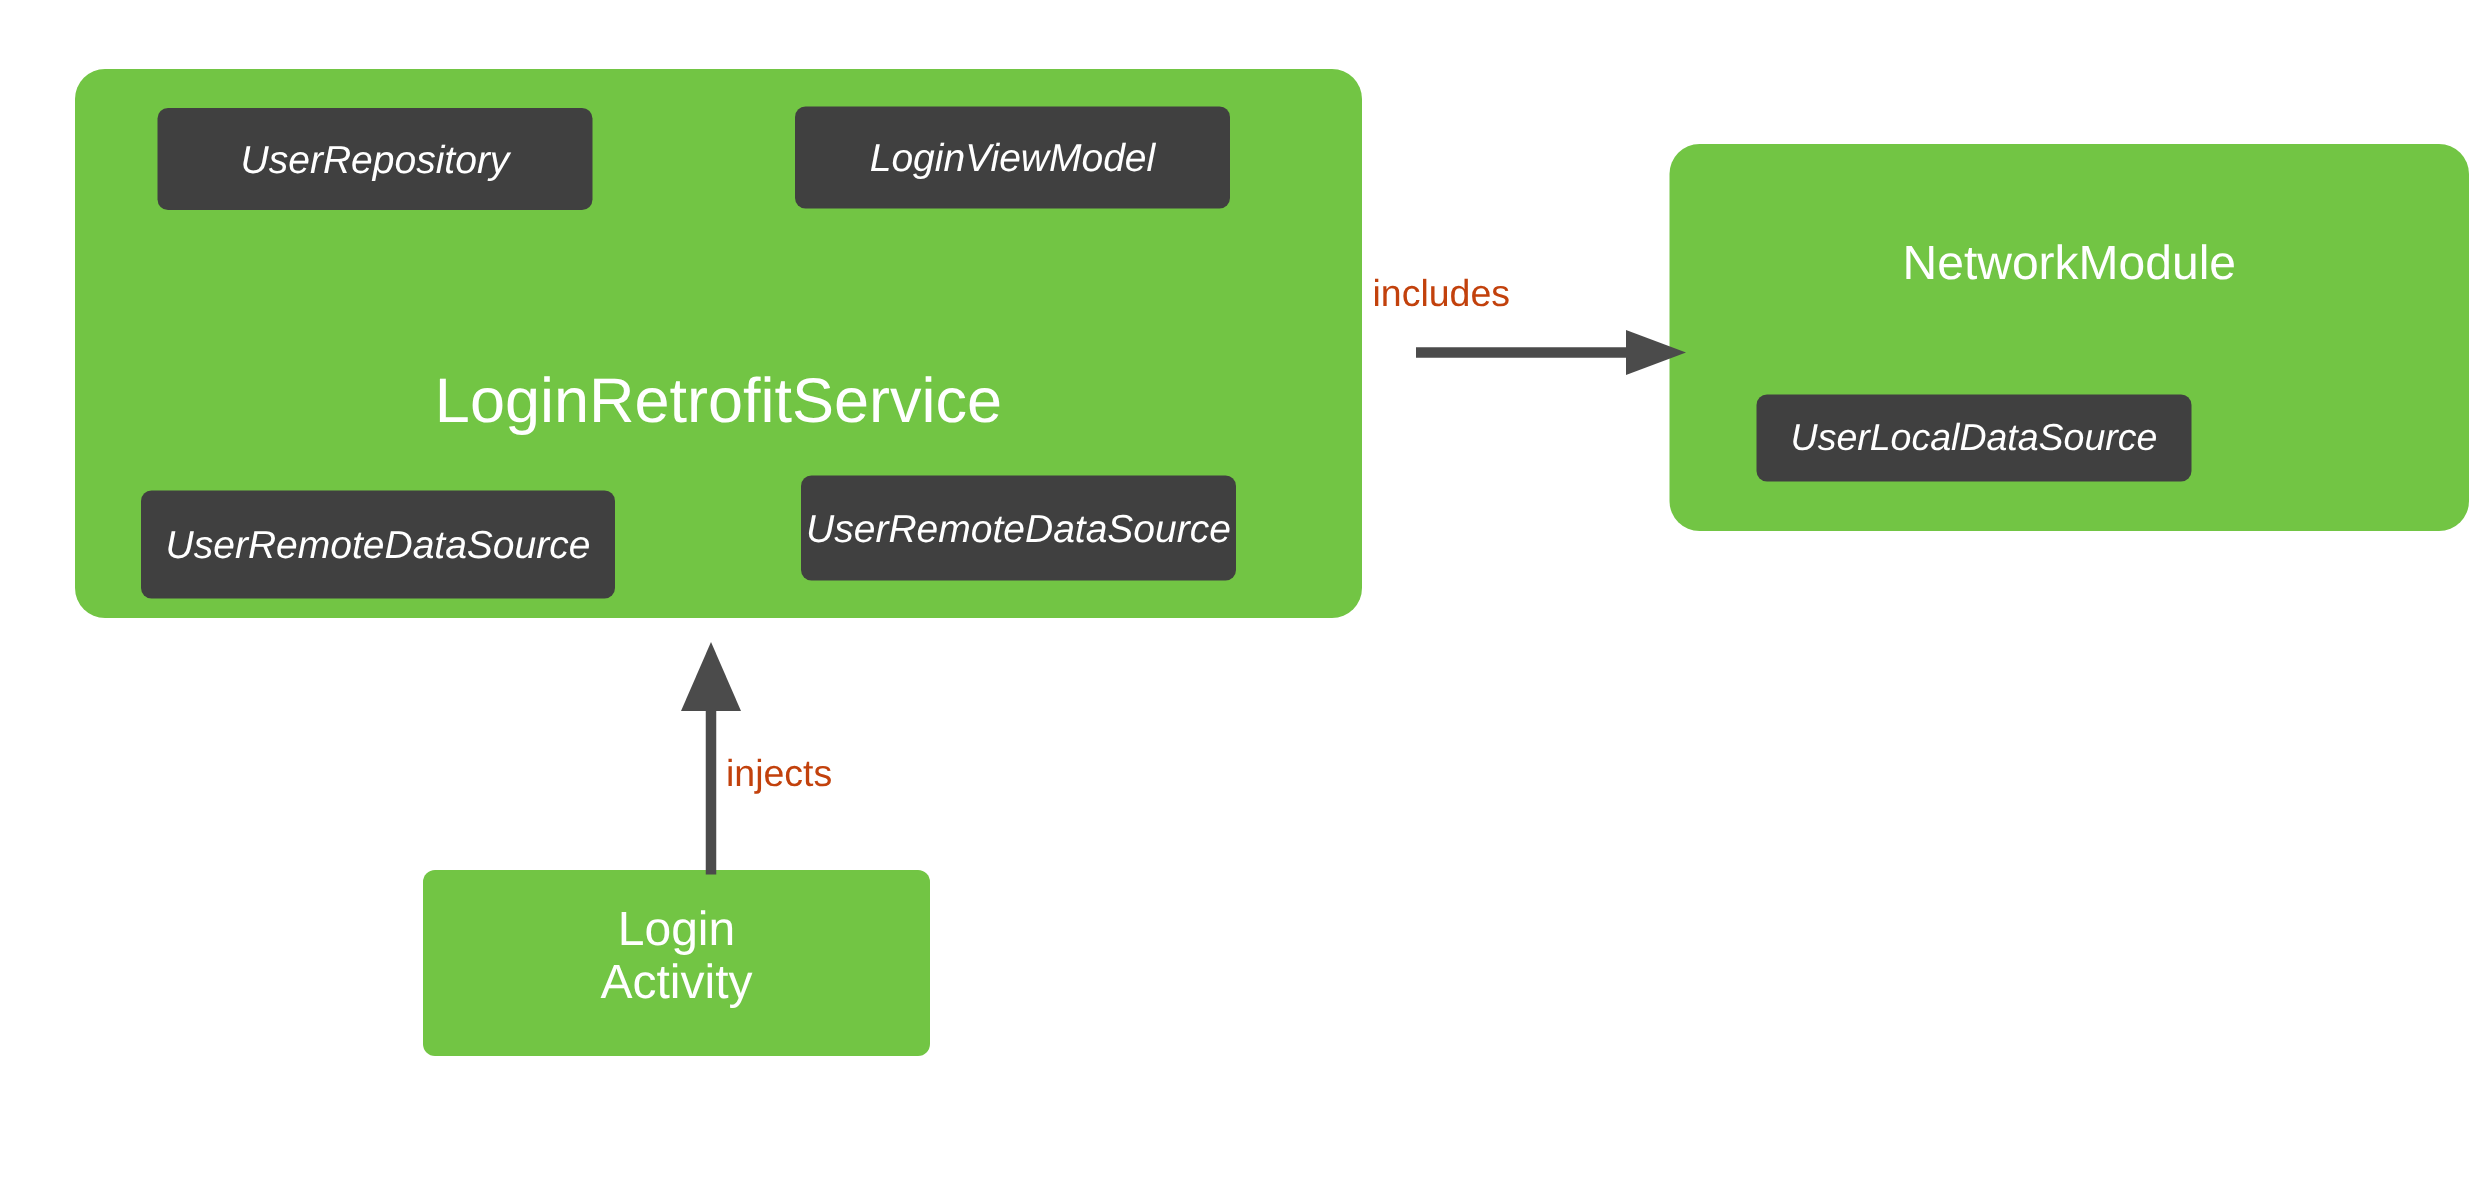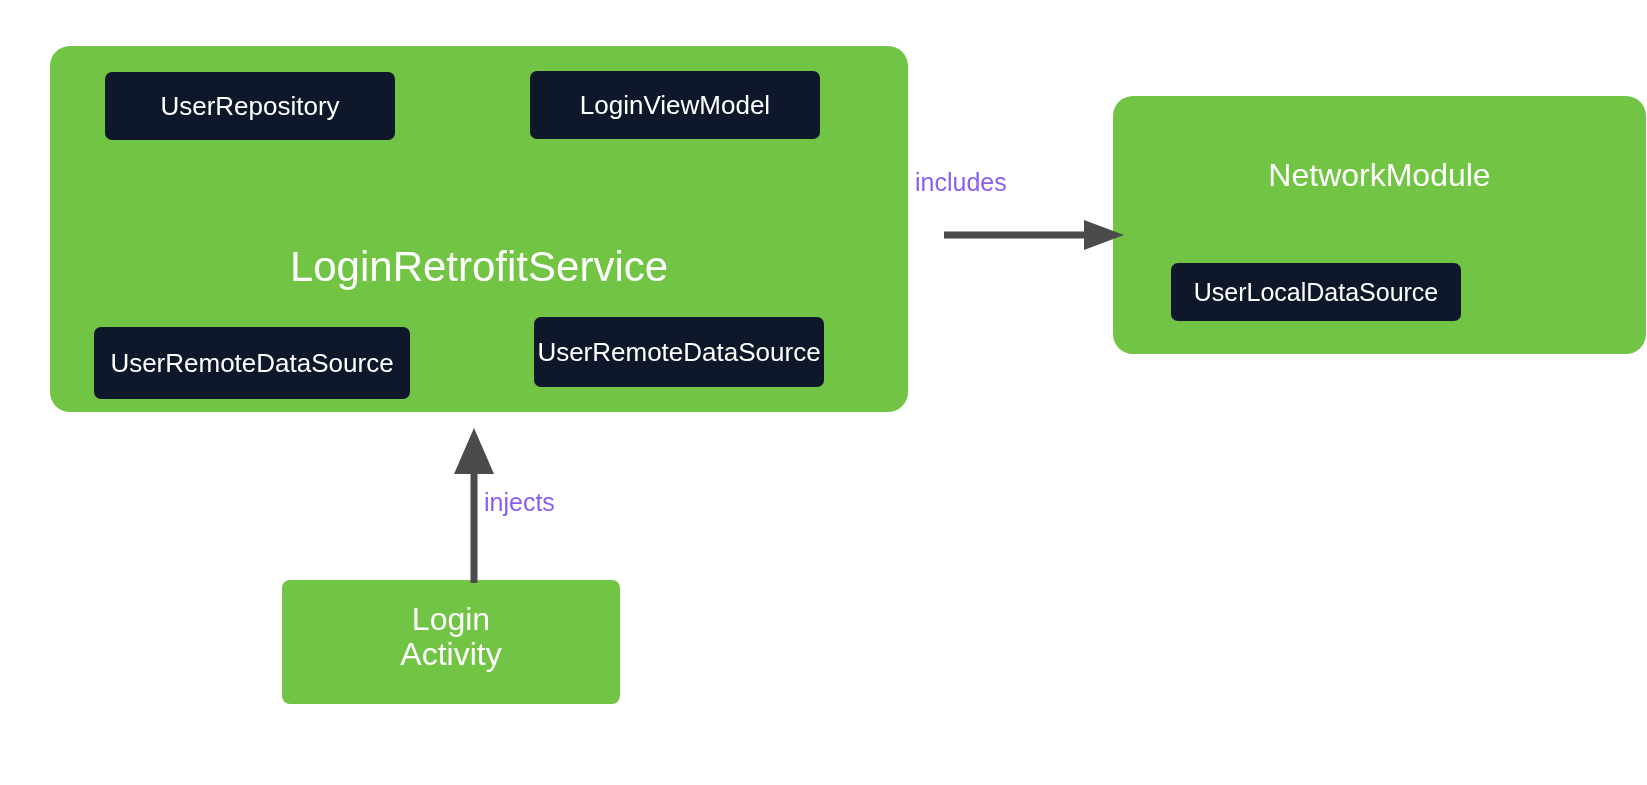--- a/index.html
+++ b/index.html
@@ -33,29 +33,30 @@
     text-align: center;
     color: #ffffff;
     font-weight: 400;
     line-height: 1.08;
     white-space: pre-line;
   }
 
   
   .classbox {
     position: absolute;
-    background: #0f172a;
+    background: #404040;
     border-radius: 7px;
     color: #ffffff;
     display: flex;
     align-items: center;
     justify-content: center;
     text-align: right;
     box-sizing: border-box;
     line-height: 1;
+    font-style: italic;
   }
 
   
   #app-component {
     left: 50px;
     top: 46px;
     width: 858px;
     height: 366px;
   }
   #app-component-title {
@@ -137,24 +138,25 @@
   #arrow-injects {
     left: 420px;
     top: 418px;
     width: 70px;
     height: 170px;
   }
 
   
   .edge-label {
     position: absolute;
-    color: #8b5cf6;
+    color: #c2410c;
     font-size: 25px;
     white-space: nowrap;
     line-height: 1;
+    margin-top: 14px;
   }
   #label-includes {
     left: 915px;
     top: 170px;
   }
   #label-injects {
     left: 484px;
     top: 490px;
   }
 </style>

